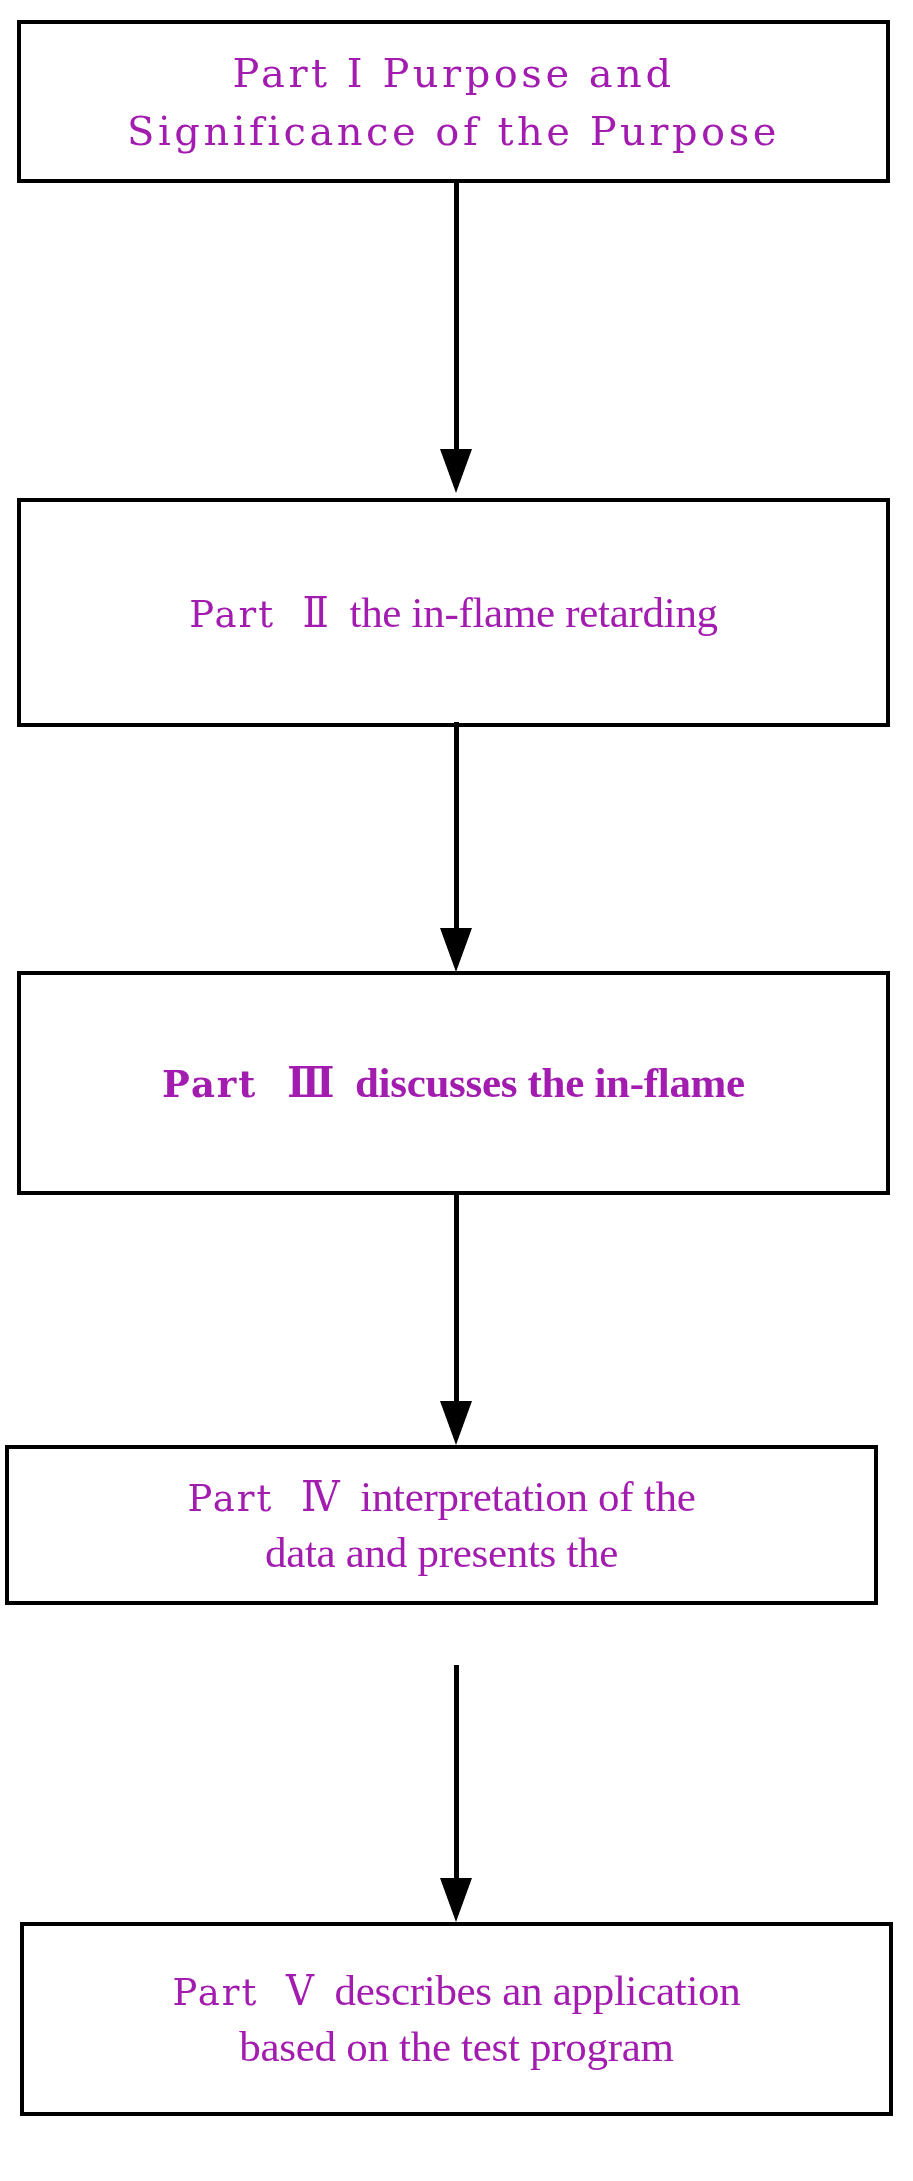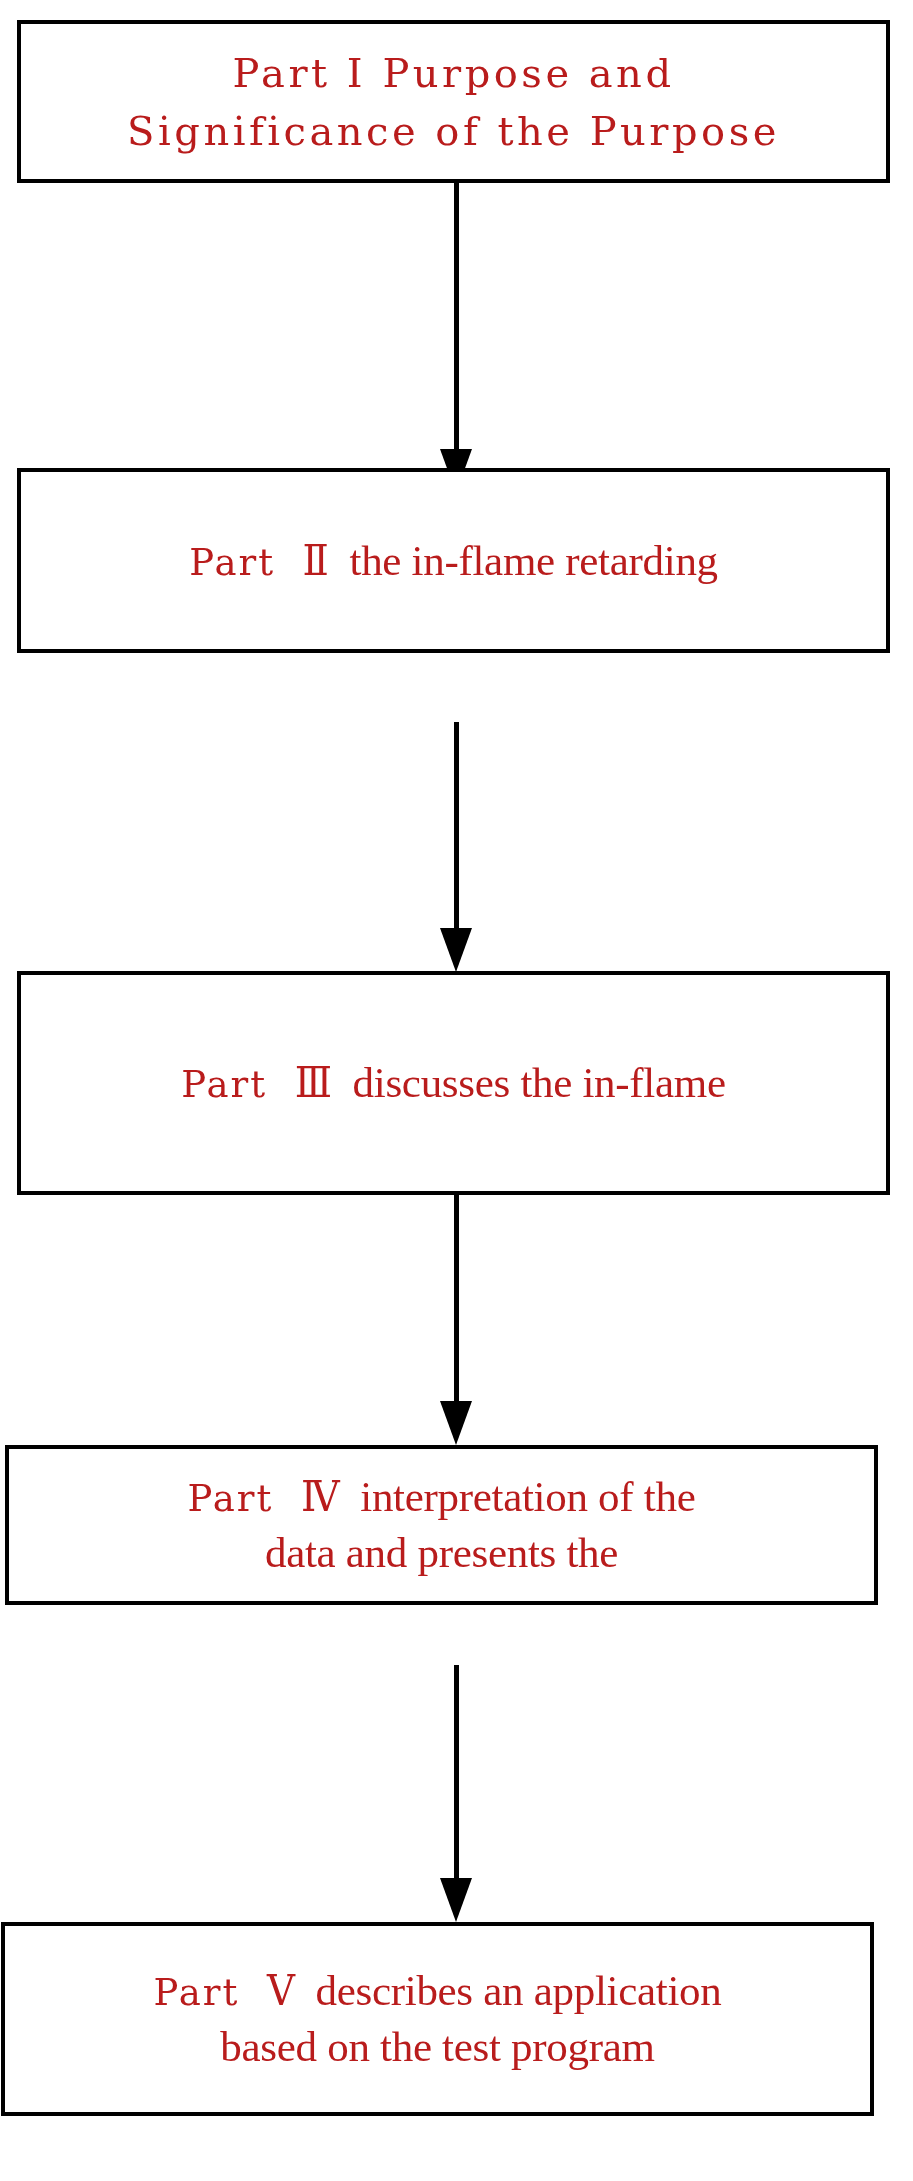--- a/index.html
+++ b/index.html
@@ -23,21 +23,21 @@
     border: 4px solid #000000;
     background: #ffffff;
     display: flex;
     align-items: center;
     justify-content: center;
     text-align: center;
   }
   .node-text {
     display: block;
     width: 100%;
-    color: #b91c1c;
+    color: #a21caf;
     line-height: 1.30;
     letter-spacing: 0px;
     padding: 0 10px;
     box-sizing: border-box;
   }
 
   
   .mono-all {
     font-family: "DejaVu Serif", "Liberation Serif", serif;
     font-size: 40px;
@@ -92,32 +92,32 @@
       <span>Part Ⅰ Purpose and</span><br>
       <span>Significance of the Purpose</span>
     </span>
   </div>
 
   <div class="connector" style="left:456px; top:183px; height:310px;">
     <div class="shaft" style="height:268px;"></div>
     <div class="head" style="top:266px;"></div>
   </div>
 
-  <div class="node" style="left:17px; top:468px; width:873px; height:185px;">
+  <div class="node" style="left:17px; top:498px; width:873px; height:229px;">
     <span class="node-text">
       <span class="label-mono">Part</span><span class="label-mono">&nbsp;&nbsp;</span><span class="body-serif">Ⅱ</span><span class="body-serif">&nbsp;&nbsp;</span><span class="body-serif">the in-flame retarding</span><br>
     </span>
   </div>
 
   <div class="connector" style="left:456px; top:722px; height:250px;">
     <div class="shaft" style="height:208px;"></div>
     <div class="head" style="top:206px;"></div>
   </div>
 
-  <div class="node" style="left:17px; top:971px; width:873px; height:224px;">
+  <div class="node" style="left:17px; top:971px; width:873px; height:224px;font-weight:bold;">
     <span class="node-text">
       <span class="label-mono">Part</span><span class="label-mono">&nbsp;&nbsp;</span><span class="body-serif">Ⅲ</span><span class="body-serif">&nbsp;&nbsp;</span><span class="body-serif">discusses the in-flame</span><br>
     </span>
   </div>
 
   <div class="connector" style="left:456px; top:1195px; height:250px;">
     <div class="shaft" style="height:208px;"></div>
     <div class="head" style="top:206px;"></div>
   </div>
 
@@ -126,20 +126,20 @@
       <span class="label-mono">Part</span><span class="label-mono">&nbsp;&nbsp;</span><span class="body-serif">Ⅳ</span><span class="body-serif">&nbsp;&nbsp;</span><span class="body-serif">interpretation of the</span><br>
       <span class="body-serif">data and presents the</span><br>
     </span>
   </div>
 
   <div class="connector" style="left:456px; top:1665px; height:257px;">
     <div class="shaft" style="height:215px;"></div>
     <div class="head" style="top:213px;"></div>
   </div>
 
-  <div class="node" style="left:1px; top:1922px; width:873px; height:194px;justify-content:flex-end;">
+  <div class="node" style="left:20px; top:1922px; width:873px; height:194px;justify-content:flex-end;">
     <span class="node-text">
       <span class="label-mono">Part</span><span class="label-mono">&nbsp;&nbsp;</span><span class="body-serif">Ⅴ</span><span class="body-serif">&nbsp;&nbsp;</span><span class="body-serif">describes an application</span><br>
       <span class="body-serif">based on the test program</span>
     </span>
   </div>
 
 </div>
 
 </body></html>

